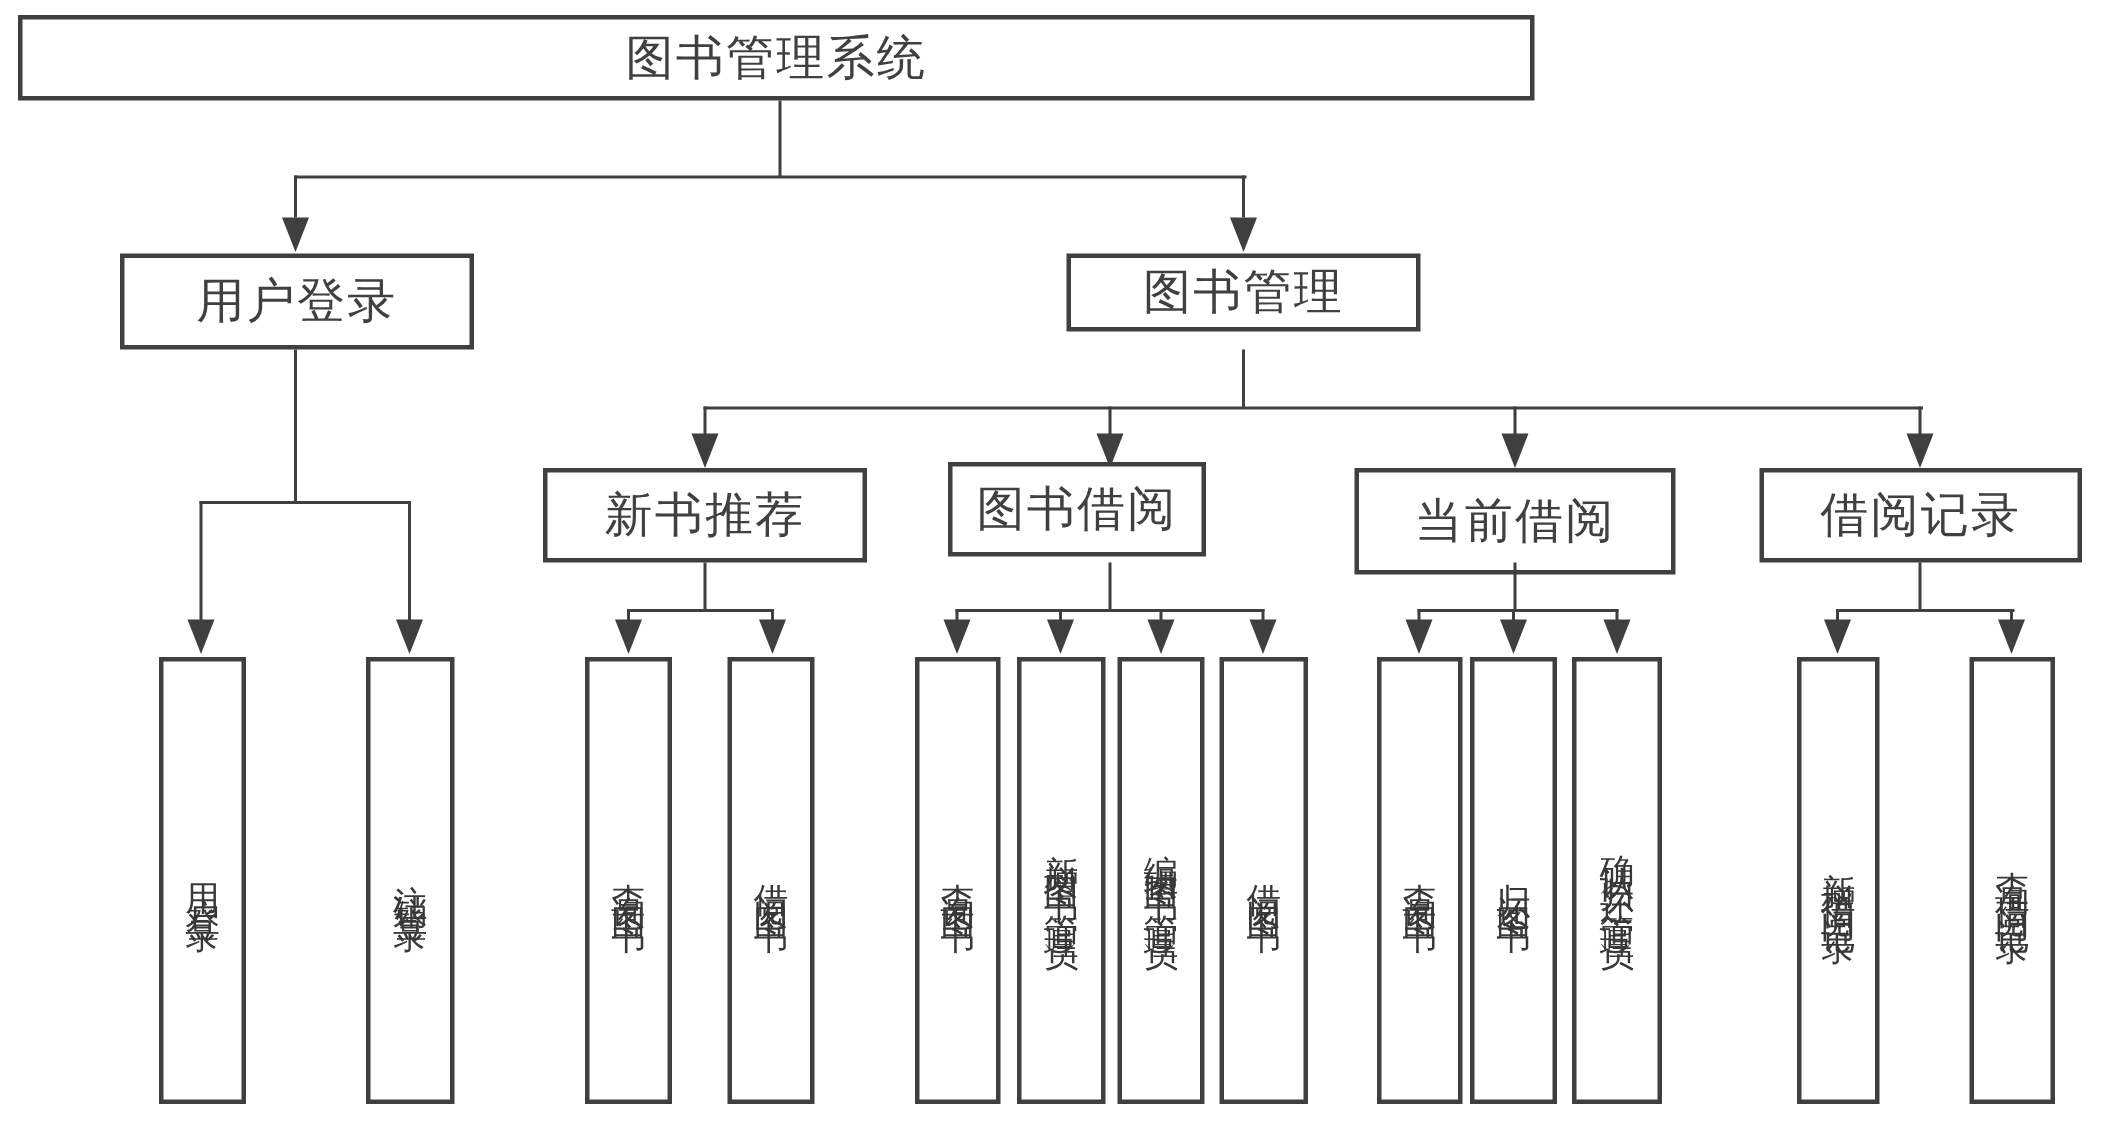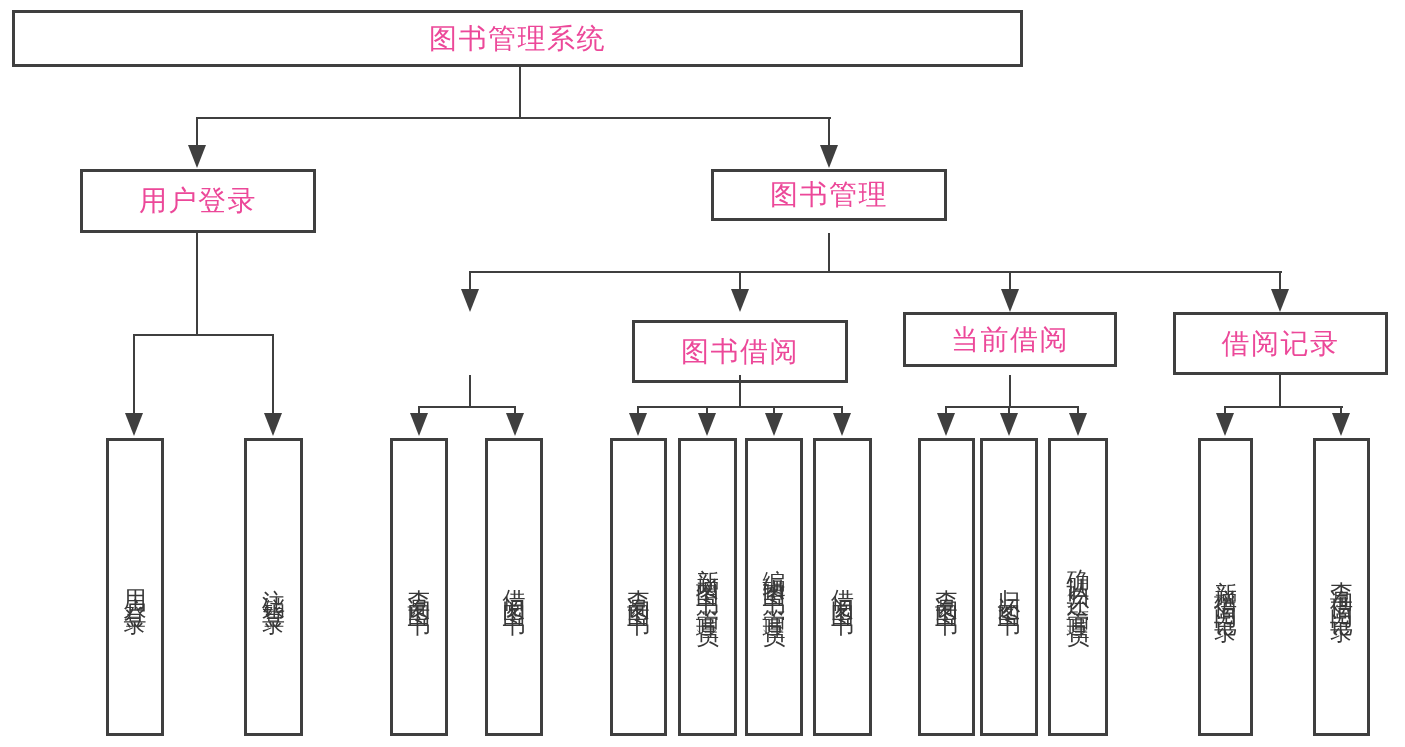--- a/index.html
+++ b/index.html
@@ -2,23 +2,23 @@
 <html><head>
 <meta charset="utf-8">
 <style>
   html,body{margin:0;padding:0;background:#ffffff;}
   .canvas{
     position:relative;width:1405px;height:747px;background:#ffffff;
     font-family:"Liberation Sans",sans-serif;overflow:hidden;
   }
   .box{
     position:absolute;box-sizing:border-box;background:#ffffff;
-    border:3px solid #3f3f3f;color:#ec4899;
+    border:3px solid #3f3f3f;color:#404040;
     display:flex;align-items:center;justify-content:center;
-    font-size:28px;letter-spacing:1.5px;white-space:nowrap;
+    font-size:32px;letter-spacing:1.5px;white-space:nowrap;
   }
   .vbox{
     position:absolute;box-sizing:border-box;background:#ffffff;
     border:3px solid #3f3f3f;color:#383838;
     display:flex;align-items:center;justify-content:center;
     writing-mode:vertical-rl;text-orientation:mixed;
     font-size:23px;letter-spacing:8px;line-height:1;
   }
   .ln{position:absolute;background:#3f3f3f;}
   .arrow{
@@ -59,22 +59,23 @@
   <div class="ln" style="left:469px;top:271px;width:813px;height:2px;"></div>
   <div class="ln" style="left:469px;top:271px;width:2px;height:19px;"></div>
   <div class="arrow" style="left:461px;top:289px;"></div>
   <div class="ln" style="left:739px;top:271px;width:2px;height:19px;"></div>
   <div class="arrow" style="left:731px;top:289px;"></div>
   <div class="ln" style="left:1009px;top:271px;width:2px;height:19px;"></div>
   <div class="arrow" style="left:1001px;top:289px;"></div>
   <div class="ln" style="left:1279px;top:271px;width:2px;height:19px;"></div>
   <div class="arrow" style="left:1271px;top:289px;"></div>
 
-  <div class="box" style="left:632px;top:320px;width:216px;height:63px;">图书借阅</div>
-  <div class="box" style="left:903px;top:312px;width:214px;height:55px;">当前借阅</div>
+  <div class="box" style="left:362px;top:312px;width:216px;height:63px;">新书推荐</div>
+  <div class="box" style="left:632px;top:308px;width:172px;height:63px;">图书借阅</div>
+  <div class="box" style="left:903px;top:312px;width:214px;height:71px;">当前借阅</div>
   <div class="box" style="left:1173px;top:312px;width:215px;height:63px;">借阅记录</div>
 
   <div class="ln" style="left:469px;top:375px;width:2px;height:32px;"></div>
   <div class="ln" style="left:418px;top:406px;width:98px;height:2px;"></div>
   <div class="ln" style="left:418px;top:406px;width:2px;height:9px;"></div>
   <div class="arrow" style="left:410px;top:413px;"></div>
   <div class="ln" style="left:514px;top:406px;width:2px;height:9px;"></div>
   <div class="arrow" style="left:506px;top:413px;"></div>
 
   <div class="ln" style="left:739px;top:375px;width:2px;height:32px;"></div>

